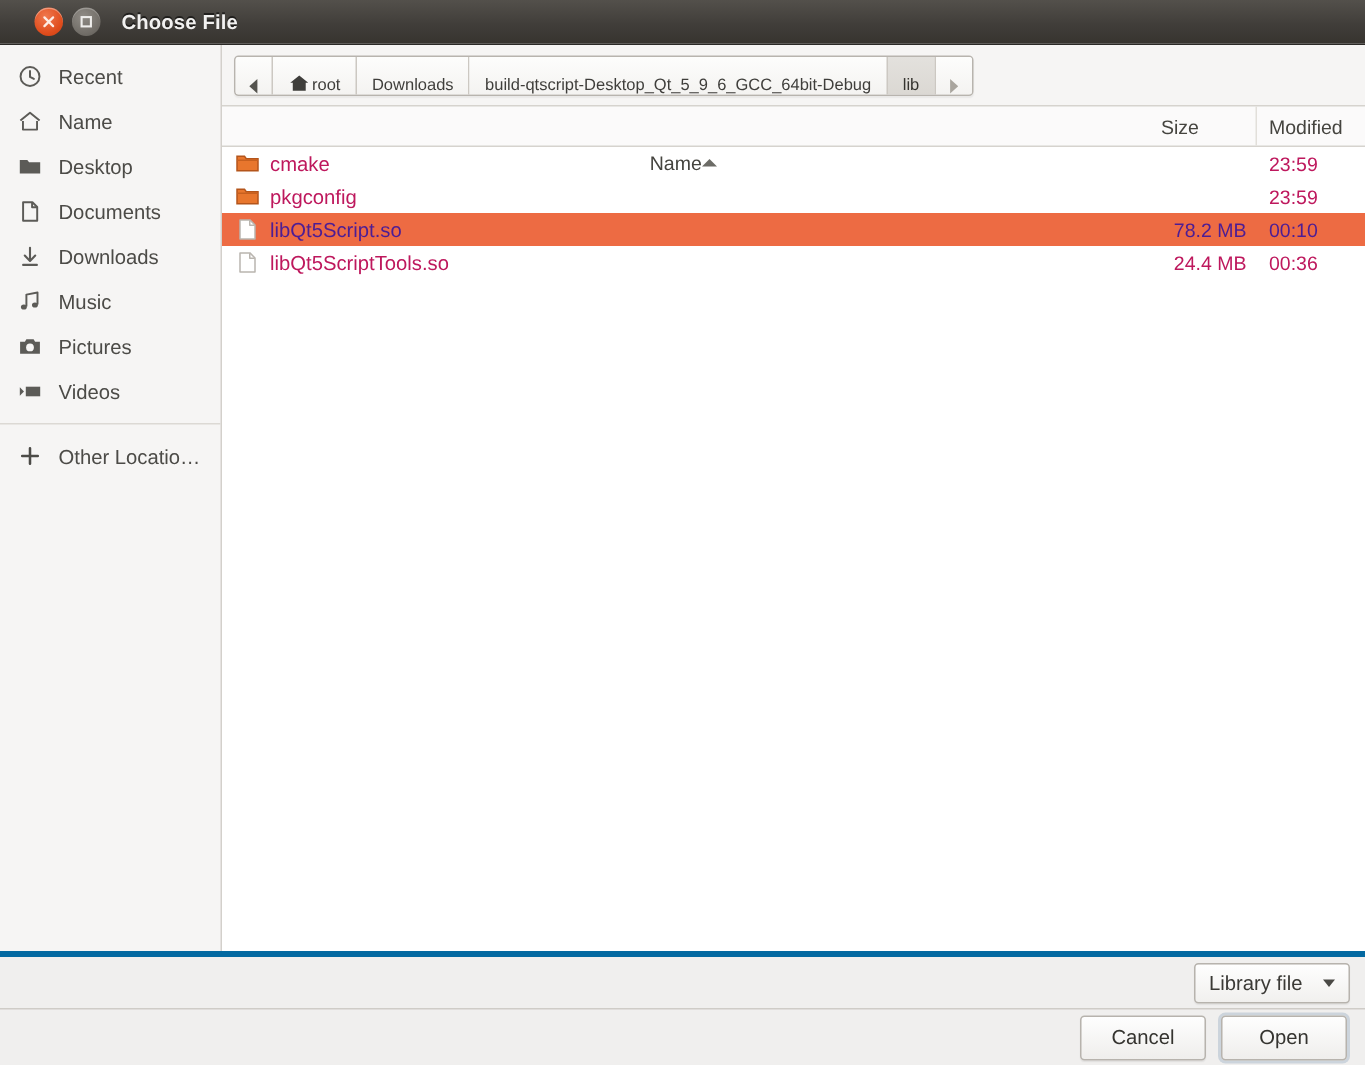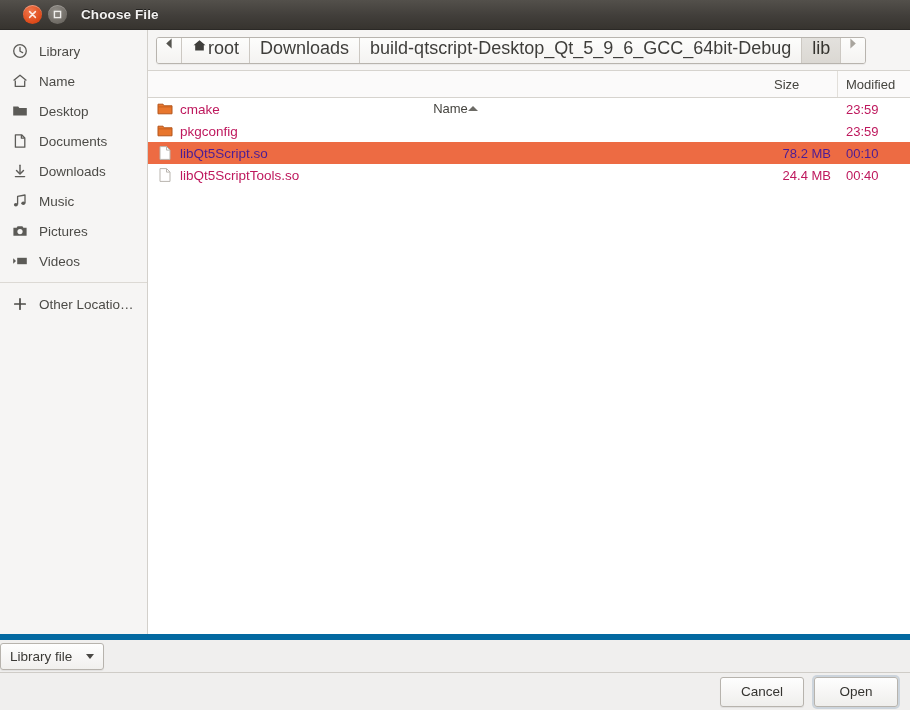--- a/index.html
+++ b/index.html
@@ -68,22 +68,22 @@
     padding: 0 8px;
   }
   .crumbs {
     display: flex; align-items: stretch; height: 27px;
     border: 1px solid #b8b4ae; border-radius: 3px; overflow: hidden;
     background: linear-gradient(180deg, #fcfcfb 0%, #f2f1ef 100%);
     box-shadow: 0 1px 0 rgba(255,255,255,.7) inset, 0 1px 1px rgba(0,0,0,.05);
     max-width: 100%;
   }
   .crumb {
-    display: flex; align-items: flex-start; gap: 0px;
-    padding: 0 10px; font-size: 18px; color: #3f3e3b;
+    display: flex; align-items: flex-end; gap: 0px;
+    padding: 0 10px; font-size: 11px; color: #3f3e3b;
     border-right: 1px solid #ccc8c2; cursor: default; white-space: nowrap;
     background: linear-gradient(180deg, #fdfdfc 0%, #f4f3f1 100%);
   }
   .crumb:last-child { border-right: none; }
   .crumb.active { background: linear-gradient(180deg, #e3e1dd 0%, #dbd8d3 100%); color: #35342f; }
   .crumb.arrow { padding: 0 8px; color: #6a6963; }
   .crumb.arrow.dim { color: #aaa69f; }
   .crumb .home-ico { margin-right: 1px; display: flex; align-items: center; }
 
   
@@ -118,22 +118,22 @@
   .row .rname .txt { overflow: hidden; text-overflow: ellipsis; white-space: nowrap; }
   .row .rsize { width: 72px; flex: 0 0 72px; text-align: right; padding-right: 7px; font-size: 13px; }
   .row .rmod  { width: 72px; flex: 0 0 72px; text-align: left; padding-left: 8px; font-size: 13px; }
 
   .ficon { width: 16px; height: 16px; flex: 0 0 16px; display: block; }
 
   
   .filterbar {
     height: 38px; flex: 0 0 38px;
     background: #f0efee;
-    border-top: 6px solid #0369a1;
-    display: flex; align-items: center; justify-content: flex-start;
+    border-top: 4px solid #0369a1;
+    display: flex; align-items: center; justify-content: flex-end;
     padding-right: 10px;
   }
   .combo {
     height: 27px; min-width: 104px;
     display: flex; align-items: center; justify-content: space-between; gap: 8px;
     padding: 0 9px;
     border: 1px solid #b7b3ad; border-radius: 3px;
     background: linear-gradient(180deg, #fefefe 0%, #f1f0ee 100%);
     box-shadow: 0 1px 1px rgba(0,0,0,.06);
     font-size: 13.5px; color: #3b3a36; cursor: default;
@@ -182,21 +182,21 @@
 
     <div class="sidebar">
 
       <div class="place">
         <span class="ico">
           <svg width="16" height="16" viewBox="0 0 16 16">
               <circle cx="8" cy="8" r="6.3" fill="none" stroke="#5c5b57" stroke-width="1.3"></circle>
               <path d="M8 4.3 L8 8.2 L10.6 9.6" fill="none" stroke="#5c5b57" stroke-width="1.3" stroke-linecap="round"></path>
             </svg>
         </span>
-        <span class="lbl">Library</span>
+        <span class="lbl">Recent</span>
       </div>
 
       <div class="place">
         <span class="ico">
           <svg width="16" height="16" viewBox="0 0 16 16">
               <path d="M1.6 7.4 L8 2.2 L14.4 7.4" fill="none" stroke="#5c5b57" stroke-width="1.3" stroke-linejoin="round"></path>
               <path d="M3.3 7.6 L3.3 13.4 L12.7 13.4 L12.7 7.6" fill="none" stroke="#5c5b57" stroke-width="1.3" stroke-linejoin="round"></path>
             </svg>
         </span>
         <span class="lbl">Name</span>
@@ -376,21 +376,21 @@
           <div class="rname">
             <span class="ficon">
               <svg width="16" height="16" viewBox="0 0 16 16">
                   <path d="M3.0 1.6 L9.6 1.6 L13.0 5.0 L13.0 14.4 L3.0 14.4 Z" fill="#ffffff" stroke="#b9b5af" stroke-width="1" stroke-linejoin="round"></path>
                   <path d="M9.5 1.8 L9.5 5.1 L12.8 5.1" fill="none" stroke="#b9b5af" stroke-width="1" stroke-linejoin="round"></path>
                 </svg>
             </span>
             <span class="txt">libQt5ScriptTools.so</span>
           </div>
           <div class="rsize">24.4 MB</div>
-          <div class="rmod">00:40</div>
+          <div class="rmod">00:36</div>
         </div>
 
       </div>
     </div>
   </div>
 
   <div class="filterbar">
     <div class="combo">
       <span>Library file</span>
       <span class="caret"></span>

